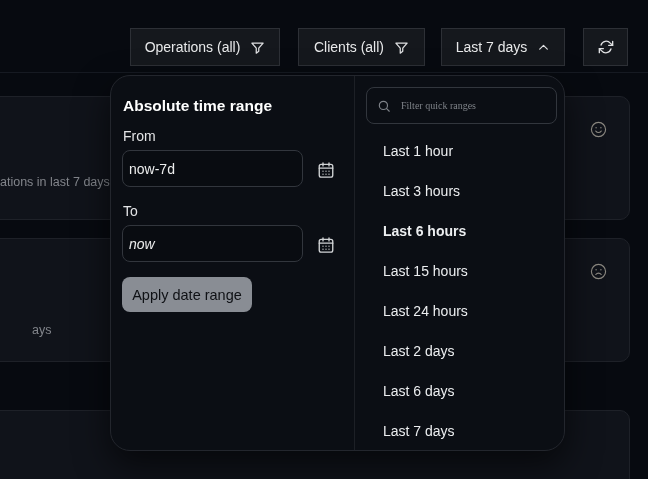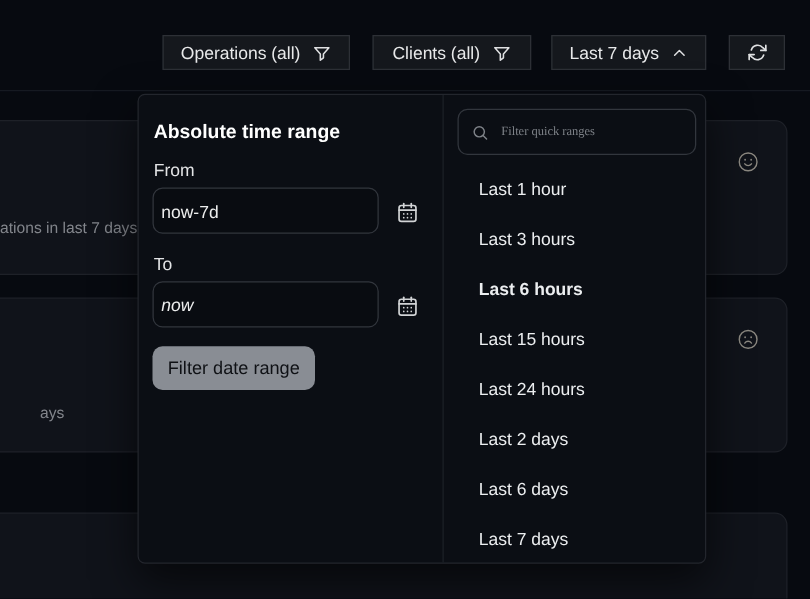--- a/index.html
+++ b/index.html
@@ -16,29 +16,29 @@
   .bg-section{position:absolute;left:-16px;top:410px;width:646px;height:86px;background:#10131a;border:1px solid #1e2128;border-radius:10px;box-sizing:border-box;}
   .bg-caption{position:absolute;left:0;color:#82858b;font-size:12.5px;line-height:16px;white-space:nowrap;}
   .caption1{top:174px;}
   .caption2{top:322px;padding-left:32px;}
   .mood{position:absolute;left:590px;width:17px;height:17px;color:#8b8880;}
   .mood.m1{top:121px;}
   .mood.m2{top:263px;}
   .mood svg{display:block;width:100%;height:100%;}
 
   
-  .tb-btn{position:absolute;top:28px;height:28px;background:#15181d;border:1px solid #2d3036;border-radius:0;color:#e8e9ea;font-size:14px;font-family:inherit;display:flex;align-items:center;justify-content:center;gap:10px;box-sizing:border-box;cursor:pointer;padding:12px;}
+  .tb-btn{position:absolute;top:28px;height:38px;background:#15181d;border:1px solid #2d3036;border-radius:0;color:#e8e9ea;font-size:14px;font-family:inherit;display:flex;align-items:center;justify-content:center;gap:10px;box-sizing:border-box;cursor:pointer;padding:12px;}
   .tb-operations{left:130px;width:150px;}
   .tb-clients{left:298px;width:127px;}
   .tb-range{left:441px;width:124px;}
   .tb-refresh{left:583px;width:45px;}
   .tb-btn .ic{display:flex;align-items:center;justify-content:center;color:#dfe0e2;}
 
   
-  .panel{position:absolute;left:110px;top:75px;width:455px;height:376px;background:#0b0e14;border:1px solid #23262d;border-radius:6px;box-shadow:0 14px 34px rgba(0,0,0,.6);box-sizing:border-box;}
+  .panel{position:absolute;left:110px;top:75px;width:455px;height:376px;background:#0b0e14;border:1px solid #23262d;border-radius:20px;box-shadow:0 14px 34px rgba(0,0,0,.6);box-sizing:border-box;}
   .panel-divider{position:absolute;left:243px;top:0;width:1px;height:374px;background:#1d2026;}
 
   .panel-heading{position:absolute;left:12px;top:21px;font-size:15.5px;font-weight:700;color:#ffffff;}
   .field-label{position:absolute;left:12px;font-size:14px;color:#e3e4e6;}
   .lbl-from{top:52px;}
   .lbl-to{top:127px;}
   .text-input{position:absolute;left:11px;width:181px;height:37px;background:#090c11;border:1px solid #32363d;border-radius:8px;color:#eceded;font-size:14px;padding:0 6px;box-sizing:border-box;font-family:inherit;outline:none;}
   .in-from{top:74px;}
   .in-to{top:149px;font-style:italic;}
   .cal-btn{position:absolute;left:206px;width:18px;height:18px;background:none;border:none;padding:0;color:#d2d4d6;cursor:pointer;}
@@ -157,21 +157,21 @@
         <line x1="3" y1="9.5" x2="21" y2="9.5"></line>
         <circle cx="8" cy="13.5" r="0.9" fill="currentColor" stroke="none"></circle>
         <circle cx="12" cy="13.5" r="0.9" fill="currentColor" stroke="none"></circle>
         <circle cx="16" cy="13.5" r="0.9" fill="currentColor" stroke="none"></circle>
         <circle cx="8" cy="17.5" r="0.9" fill="currentColor" stroke="none"></circle>
         <circle cx="12" cy="17.5" r="0.9" fill="currentColor" stroke="none"></circle>
         <circle cx="16" cy="17.5" r="0.9" fill="currentColor" stroke="none"></circle>
       </svg>
     </button>
 
-    <button class="apply-btn">Filter date range</button>
+    <button class="apply-btn">Apply date range</button>
 
     <div class="search-wrap">
       <span class="ic">
         <svg width="14" height="14" viewBox="0 0 24 24" fill="none" stroke="currentColor" stroke-width="2" stroke-linecap="round">
             <circle cx="11" cy="11" r="7"></circle>
             <line x1="16.5" y1="16.5" x2="21" y2="21"></line>
           </svg>
       </span>
       <input type="text" placeholder="Filter quick ranges" style="">
     </div>

